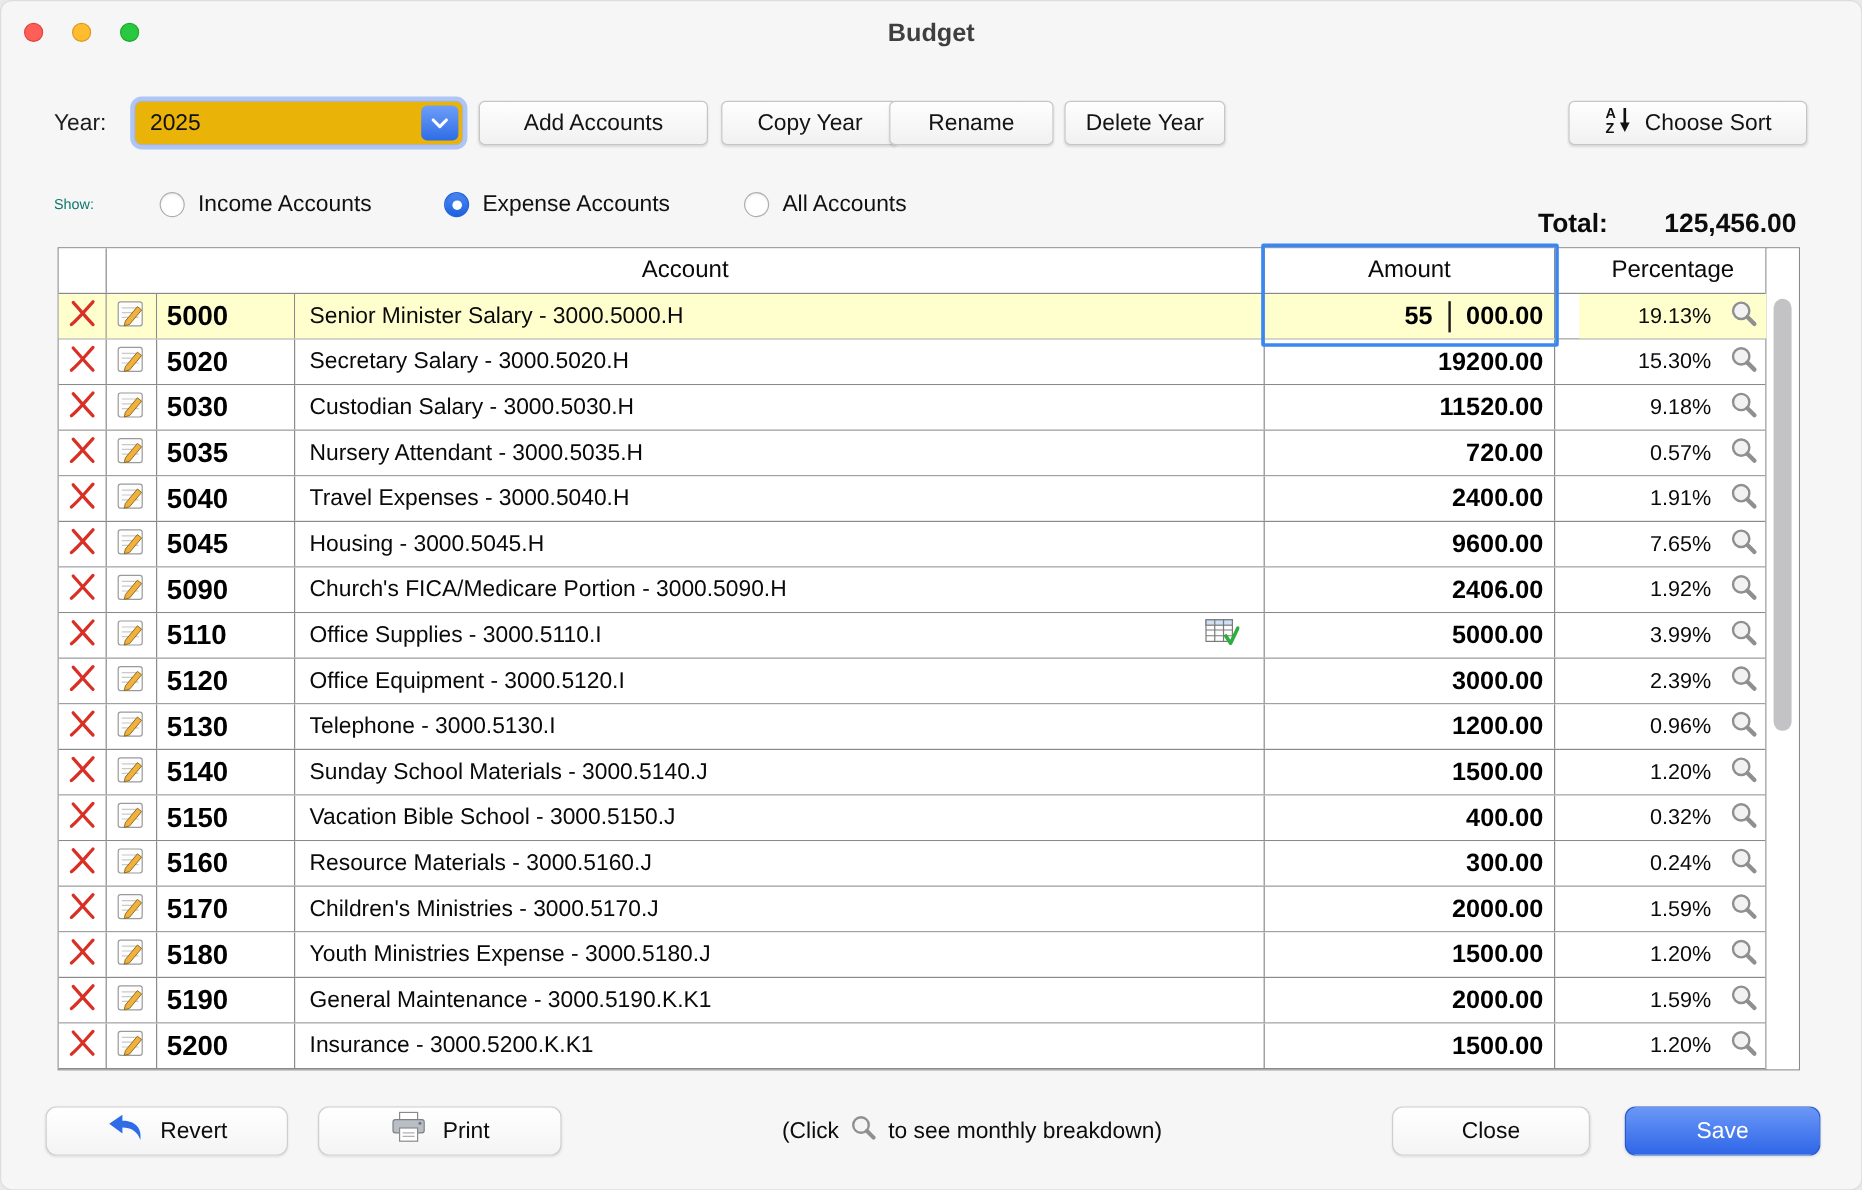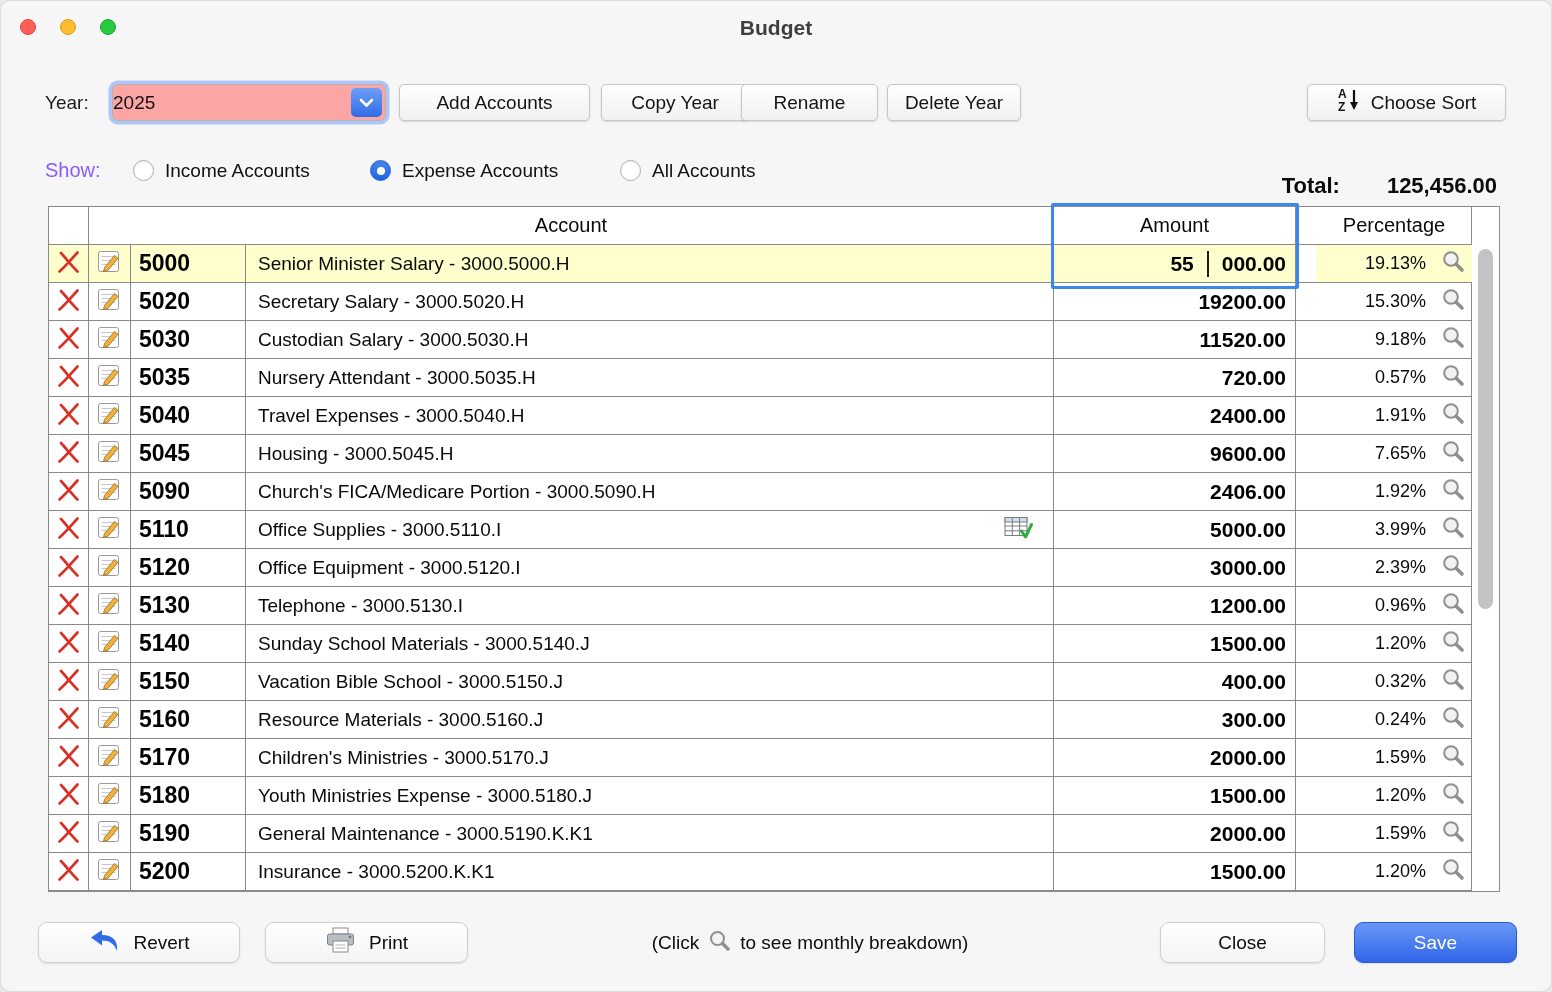--- a/index.html
+++ b/index.html
@@ -19,23 +19,23 @@
   .traffic { position: absolute; left: 20px; top: 19px; display: flex; gap: 24px; }
   .tl { width: 16px; height: 16px; border-radius: 50%; display: inline-block; }
   .tl.red   { background: #ff5f57; border: 1px solid #e0443e; }
   .tl.yel   { background: #febc2e; border: 1px solid #d89e24; }
   .tl.grn   { background: #28c840; border: 1px solid #1aab29; }
   
   .toolbar { position: absolute; top: 84px; left: 0; right: 0; height: 37px; }
   .year-label { position: absolute; left: 45px; line-height: 37px; font-size: 19px; color: #1c1c1c; }
   .year-select {
     position: absolute; left: 112px; top: 0; width: 274px; height: 37px;
-    background: #fca5a5; border: 1px solid #b3b3b3; border-radius: 6px;
+    background: #eab308; border: 1px solid #b3b3b3; border-radius: 6px;
     box-shadow: 0 0 0 3.5px rgba(86,140,245,.45);
-    display: flex; align-items: center; font-size: 19px; color: #111;
+    display: flex; align-items: center; padding-left: 12px; font-size: 19px; color: #111;
     cursor: default;
   }
   .popup-btn {
     position: absolute; right: 3px; top: 3px; width: 31px; height: 29px; border-radius: 5px;
     background: linear-gradient(#6d9ef8, #2f6ce6);
     display: flex; align-items: center; justify-content: center;
   }
   .tb-btn {
     position: absolute; top: 0; height: 37px;
     background: linear-gradient(#fefefe, #f1f1f1);
@@ -44,21 +44,21 @@
     display: flex; align-items: center; justify-content: center; gap: 10px;
     font-size: 19px; color: #141414; cursor: default;
   }
   .btn-add    { left: 399px; width: 191px; }
   .btn-copy   { left: 601px; width: 148px; }
   .btn-rename { left: 741px; width: 137px; }
   .btn-delete { left: 887px; width: 134px; }
   .btn-sort   { left: 1307px; width: 199px; }
   
   .show-row { position: absolute; top: 152px; left: 0; right: 0; height: 37px; }
-  .show-label { position: absolute; left: 45px; line-height: 37px; font-size: 20px; color: #8b5cf6; }
+  .show-label { position: absolute; left: 45px; line-height: 37px; font-size: 12px; color: #0f766e; }
   .radio-option { position: absolute; top: 0; height: 37px; display: flex; align-items: center; gap: 11px; font-size: 19px; color: #111; cursor: default; }
   .radio-income  { left: 133px; }
   .radio-expense { left: 370px; }
   .radio-all     { left: 620px; }
   .radio {
     width: 21px; height: 21px; border-radius: 50%;
     background: #fff; border: 1.5px solid #aeaeae;
     box-shadow: inset 0 1px 2px rgba(0,0,0,.08);
     display: flex; align-items: center; justify-content: center;
   }

